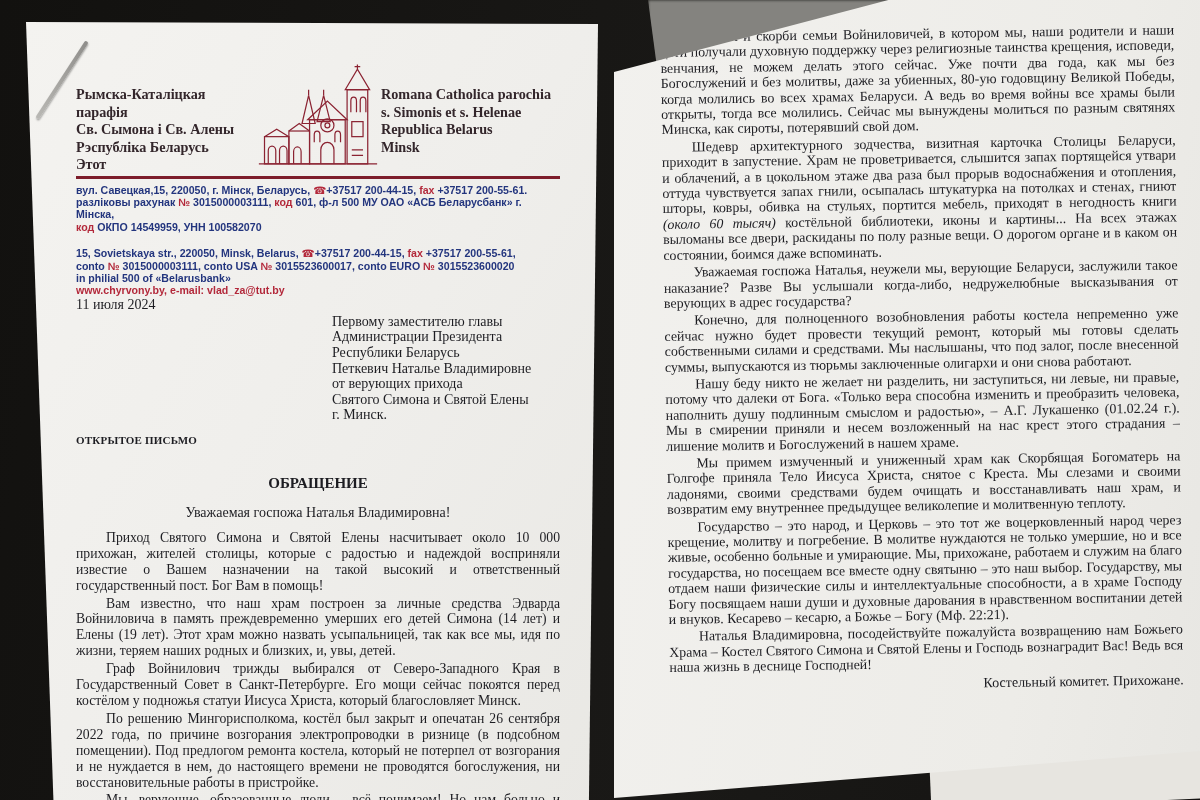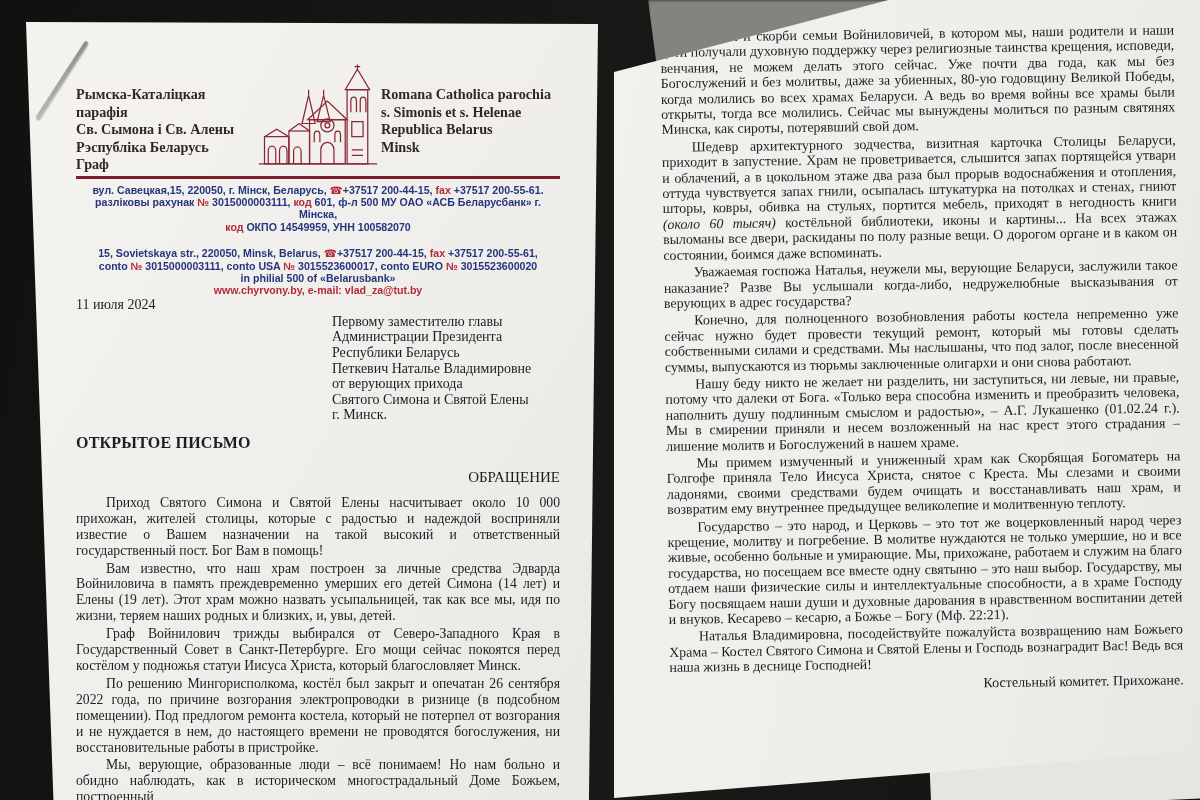--- a/index.html
+++ b/index.html
@@ -16,31 +16,31 @@
     background:linear-gradient(#8f8e8b,#b9b8b4);border-radius:2px;
     transform:rotate(33deg);box-shadow:1px 1px 2px rgba(0,0,0,.35);}
 
   .letterhead{display:flex;align-items:flex-start;margin-top:4px;}
   .lh-block{flex:1;font-weight:bold;font-size:14.2px;line-height:17.5px;color:#33262b;}
   .lh-left{padding-top:26px;}
   .lh-right{text-align:left;padding-top:26px;}
   .lh-church{width:126px;flex:0 0 126px;display:flex;justify-content:center;}
   .lh-rule{height:3px;background:#7d1d2b;margin-top:2px;}
 
-  .addr{-block:0;text-align:center;font-family:"Liberation Sans","DejaVu Sans",sans-serif;
+  .addr{-block:0;font-family:"Liberation Sans","DejaVu Sans",sans-serif;
     font-weight:bold;font-size:10.6px;line-height:12.4px;color:#23357e;}
   .addr-be{margin-top:5px;}
   .addr-en{margin-top:14px;}
   .red{color:#b3293b;}
   .it{font-style:italic;}
 
   .date-line{font-size:14px;}
   .recipient{margin-top:1px;margin-left:256px;font-size:14px;line-height:15.6px;}
-  .open-letter{margin-top:11px;font-weight:bold;font-size:16px;letter-spacing:.2px;}
-  .doc-title{margin-top:17px;text-align:right;font-weight:normal;font-size:15px;}
+  .open-letter{margin-top:11px;font-weight:bold;font-size:11px;letter-spacing:.2px;}
+  .doc-title{margin-top:29px;text-align:center;font-weight:bold;font-size:15px;}
   .salutation{margin-top:13px;text-align:center;font-size:14px;}
 
   .body-left{margin-top:9px;font-size:13.7px;line-height:15.9px;text-align:justify;}
   .para{margin:0 0 2px 0;text-indent:30px;}
   .para.noindent{text-indent:0;}
 
   
   .under-sheet{position:absolute;left:930px;top:744px;width:290px;height:60px;
     background:#e7e5e0;transform:rotate(-2.5deg);}
   .gray-folder{position:absolute;left:648px;top:0;width:260px;height:78px;
@@ -68,21 +68,21 @@
   <div class="gray-folder"></div>
 
   <div class="page-left">
     <div class="staple"></div>
 
     <div class="letterhead">
       <div class="lh-block lh-left">
           <div>Рымска-Каталіцкая парафія</div>
           <div>Св. Сымона і Св. Алены</div>
           <div>Рэспубліка Беларусь</div>
-          <div>Граф</div>
+          <div>Этот</div>
         </div>
       <div class="lh-church">
         <svg class="church-svg" width="122" height="112" viewBox="0 0 130 112">
 
           <line x1="2" y1="107" x2="128" y2="107"></line>
 
           <rect x="8" y="78" width="26" height="29"></rect>
           <path d="M8 78 L21 70 L34 78"></path>
           <path d="M12 107 v-14 a4 5 0 0 1 8 0 v14 M24 107 v-14 a4 5 0 0 1 8 0 v14"></path>
           <rect x="34" y="72" width="22" height="35"></rect>
@@ -138,20 +138,21 @@
         <div>Администрации Президента</div>
         <div>Республики Беларусь</div>
         <div>Петкевич Наталье Владимировне</div>
         <div>от верующих прихода</div>
         <div>Святого Симона и Святой Елены</div>
         <div>г. Минск.</div>
       </div>
 
     <div class="open-letter">ОТКРЫТОЕ ПИСЬМО</div>
     <div class="doc-title">ОБРАЩЕНИЕ</div>
+    <div class="salutation">Уважаемая госпожа Наталья Владимировна!</div>
 
     <div class="body-left">
         <p class="para"><span>Приход Святого Симона и Святой Елены насчитывает около 10 000 прихожан, жителей столицы, которые с радостью и надеждой восприняли известие о Вашем назначении на такой высокий и ответственный государственный пост. Бог Вам в помощь!</span></p>
         <p class="para"><span>Вам известно, что наш храм построен за личные средства Эдварда Войниловича в память преждевременно умерших его детей Симона (14 лет) и Елены (19 лет). Этот храм можно назвать усыпальницей, так как все мы, идя по жизни, теряем наших родных и близких, и, увы, детей.</span></p>
         <p class="para"><span>Граф Войнилович трижды выбирался от Северо-Западного Края в Государственный Совет в Санкт-Петербурге. Его мощи сейчас покоятся перед костёлом у подножья статуи Иисуса Христа, который благословляет Минск.</span></p>
         <p class="para"><span>По решению Мингорисполкома, костёл был закрыт и опечатан 26 сентября 2022 года, по причине возгорания электропроводки в ризнице (в подсобном помещении). Под предлогом ремонта костела, который не потерпел от возгорания и не нуждается в нем, до настоящего времени не проводятся богослужения, ни восстановительные работы в пристройке.</span></p>
         <p class="para"><span>Мы, верующие, образованные люди – всё понимаем! Но нам больно и обидно наблюдать, как в историческом многострадальный Доме Божьем, построенный</span></p>
       </div>
   </div>
 

